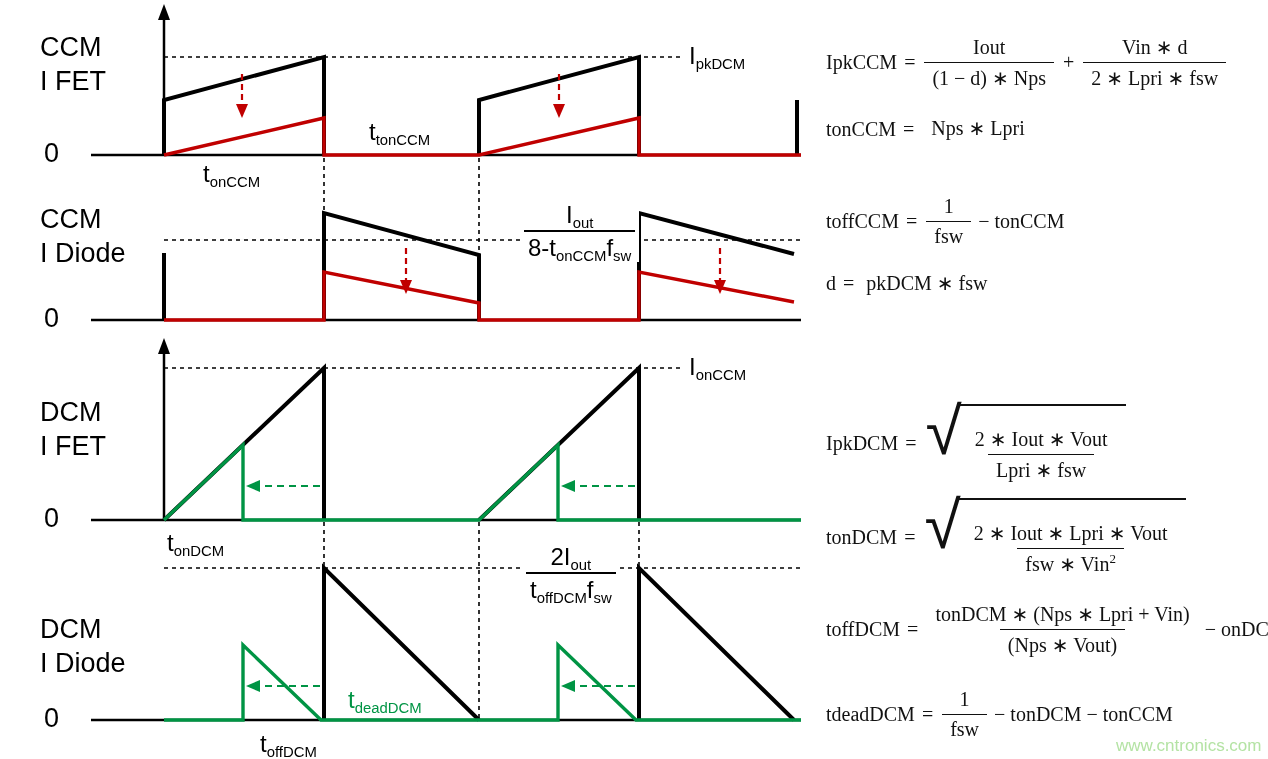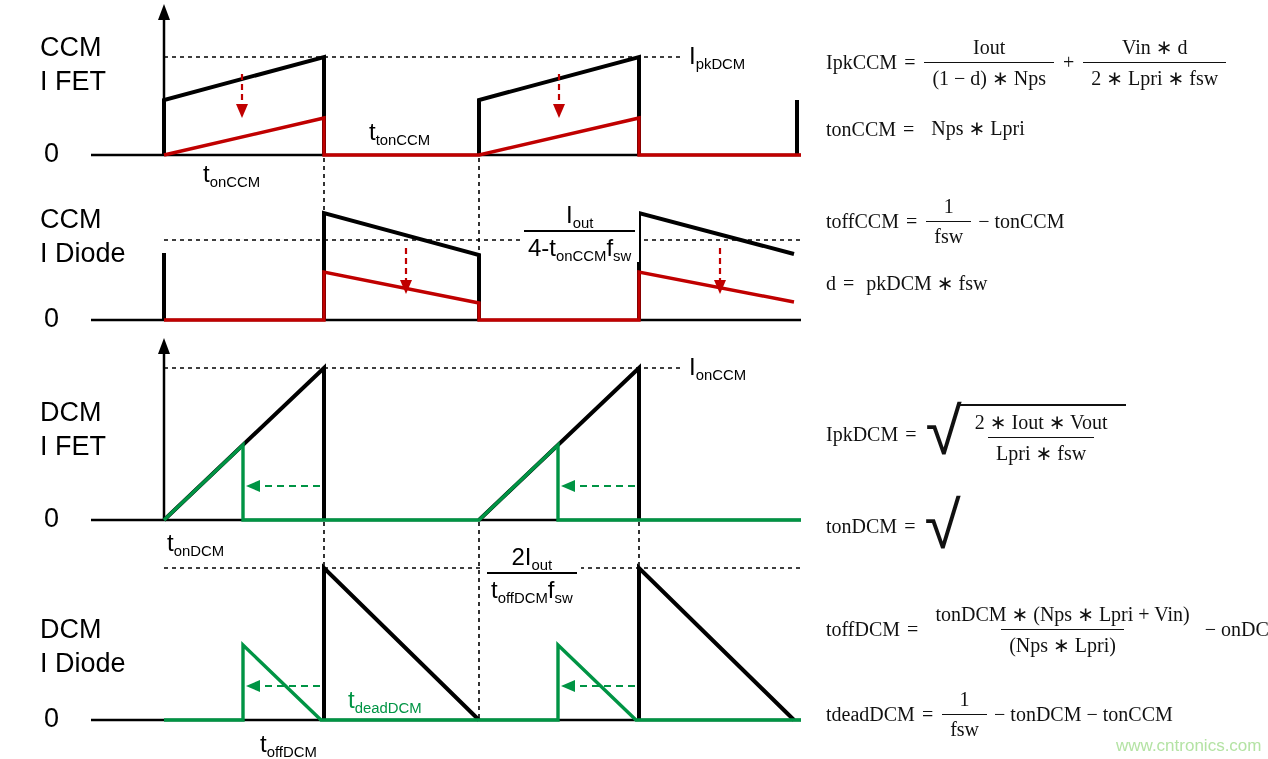--- a/index.html
+++ b/index.html
@@ -33,21 +33,21 @@
         font-family:"Liberation Serif", serif; font-size:20px; color:#111;
         white-space:nowrap; }
   .eq .sign { margin:0 7px; }
   .eq .frac { display:inline-flex; flex-direction:column; align-items:center; margin:0 2px; }
   .eq .frac .num { padding:0 8px 3px; }
   .eq .frac .den { border-top:1.6px solid #111; padding:3px 8px 0; }
   .eq .tail { margin-left:5px; }
   .sqrt { display:inline-flex; align-items:flex-start; margin-left:2px; }
   .rad { font-size:66px; line-height:56px; font-family:"DejaVu Sans",sans-serif;
          font-weight:300; margin-right:-5px; }
-  .under { border-top:2px solid #111; padding:4px 8px 0; display:inline-flex; align-items:center; }
+  .under { border-top:2px solid #111; padding:21px 8px 0; display:inline-flex; align-items:center; }
 
   .watermark { position:absolute; font-size:17px; color:var(--c-watermark,#b4e3a4);
                font-family:"Liberation Sans",sans-serif; }
 </style>
 </head>
 <body>
 
 <div class="stage">
 
   <svg class="waves" width="775" height="759" viewBox="0 0 775 759">
@@ -135,27 +135,27 @@
     <div>I Diode</div>
   </div>
   <div class="zero" style="left:8px;top:703px;">0</div>
 
   <div class="lbl" style="left:653px;top:42px;"><span>I</span><sub>pkDCM</sub></div>
   <div class="lbl" style="left:333px;top:118px;"><span>t</span><sub>tonCCM</sub></div>
   <div class="lbl" style="left:167px;top:160px;"><span>t</span><sub>onCCM</sub></div>
 
   <div class="plot-frac" style="left:484px;top:201px;">
     <div class="pf-num"><span>I</span><sub>out</sub></div>
-    <div class="pf-den"><span>4-t</span><sub>onCCM</sub><span>f</span><sub>sw</sub></div>
+    <div class="pf-den"><span>8-t</span><sub>onCCM</sub><span>f</span><sub>sw</sub></div>
   </div>
 
   <div class="lbl" style="left:653px;top:353px;"><span>I</span><sub>onCCM</sub></div>
   <div class="lbl" style="left:131px;top:529px;"><span>t</span><sub>onDCM</sub></div>
 
-  <div class="plot-frac" style="left:447px;top:543px;">
+  <div class="plot-frac" style="left:486px;top:543px;">
     <div class="pf-num"><span>2I</span><sub>out</sub></div>
     <div class="pf-den"><span>t</span><sub>offDCM</sub><span>f</span><sub>sw</sub></div>
   </div>
 
   <div class="lbl green" style="left:312px;top:686px;"><span>t</span><sub>deadDCM</sub></div>
   <div class="lbl" style="left:224px;top:730px;"><span>t</span><sub>offDCM</sub></div>
 
   <div class="eq" style="top:35px;">
     <span>IpkCCM</span>
     <span class="sign">=</span>
@@ -206,29 +206,35 @@
         </span>
       </span>
     </span>
   </div>
 
   <div class="eq" style="top:498px;">
     <span>tonDCM</span>
     <span class="sign">=</span>
     <span class="sqrt">
       <span class="rad">√</span>
+      <span class="under">
+        <span class="frac">
+          <span class="num">2 ∗ Iout ∗ Lpri ∗ Vout</span>
+          <span class="den"><span>fsw ∗ Vin</span><sup>2</sup></span>
+        </span>
+      </span>
     </span>
   </div>
 
   <div class="eq" style="top:602px;">
     <span>toffDCM</span>
     <span class="sign">=</span>
     <span class="frac">
       <span class="num">tonDCM ∗ (Nps ∗ Lpri + Vin)</span>
-      <span class="den">(Nps ∗ Lpri)</span>
+      <span class="den">(Nps ∗ Vout)</span>
     </span>
     <span class="tail">−  onDCM</span>
   </div>
 
   <div class="eq" style="top:688px;">
     <span>tdeadDCM</span>
     <span class="sign">=</span>
     <span class="frac">
       <span class="num">1</span>
       <span class="den">fsw</span>

